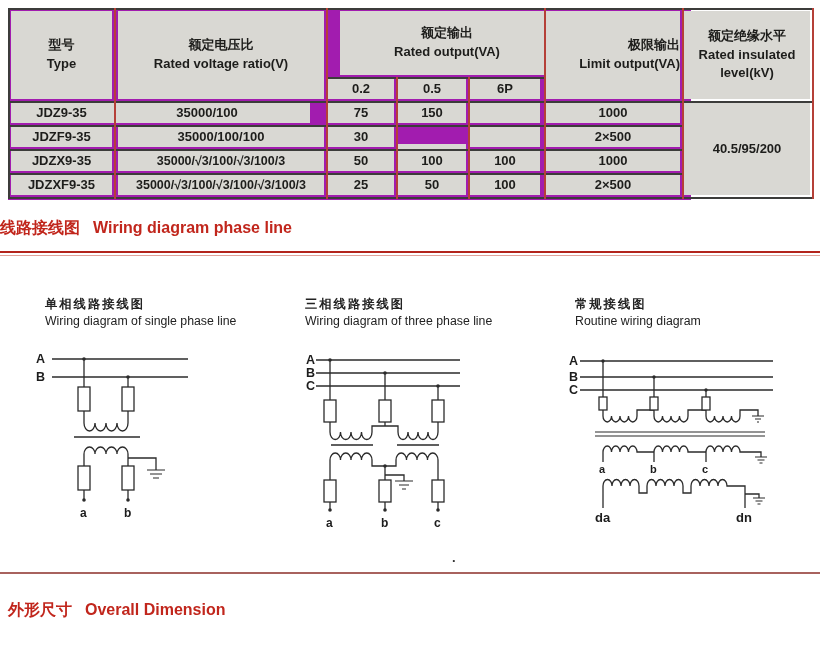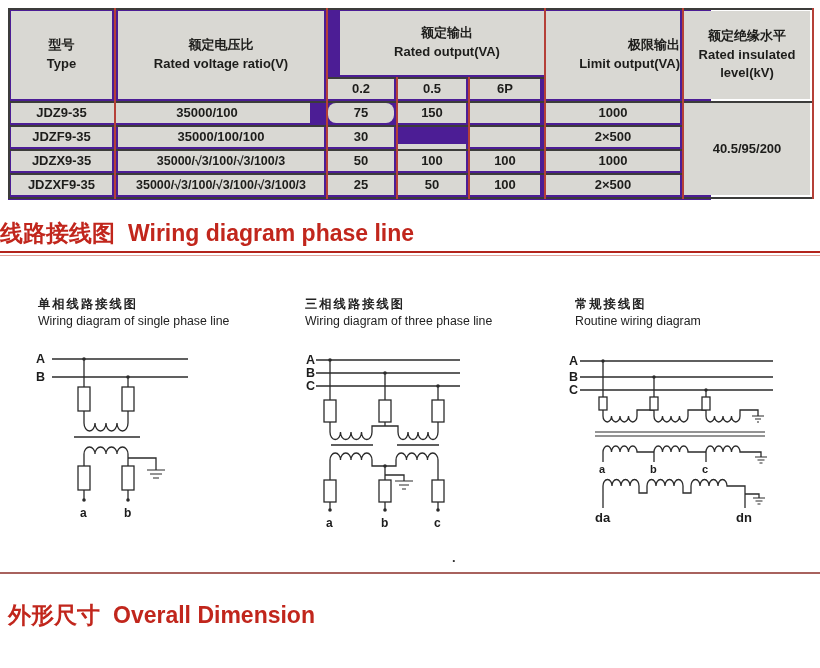--- a/index.html
+++ b/index.html
@@ -1,30 +1,30 @@
 <!DOCTYPE html>
 <html><head>
 <meta charset="utf-8">
 <style>
   html,body{margin:0;padding:0;background:#ffffff;}
   .page{position:relative;width:820px;height:668px;background:#ffffff;overflow:hidden;
         font-family:"Liberation Sans","DejaVu Sans",sans-serif;color:#1d1d1b;}
 
   
-  .tbl{position:absolute;left:8px;top:8px;width:683px;height:192px;background:#4c1d95;padding-left:20px;}
+  .tbl{position:absolute;left:8px;top:8px;width:683px;height:192px;background:#a21caf;}
   .cell{position:absolute;background:#d9d8d3;display:flex;flex-direction:column;
         align-items:center;justify-content:center;text-align:center;
         font-size:13px;font-weight:bold;line-height:1.45;white-space:nowrap;}
   .cell.small{font-size:12.5px;}
   .hl{position:absolute;height:2px;background:#3c3c3a;}
   .vl{position:absolute;width:2px;background:#3c3c3a;}
   .vl.red{background:#b54038;}
 
   
-  .sec-head{position:absolute;font-size:23px;font-weight:bold;color:#c1261c;white-space:nowrap;}
+  .sec-head{position:absolute;font-size:16px;font-weight:bold;color:#c1261c;white-space:nowrap;}
   .sec-head .en{margin-left:13px;}
   .rule-main{position:absolute;left:0;width:820px;height:2px;background:#b3241c;}
   .rule-soft{position:absolute;left:0;width:820px;height:1px;background:#e0a39b;}
   .rule-bottom{position:absolute;left:0;width:820px;height:2px;background:#a8625e;}
 
   
   .diag-title{position:absolute;font-size:12.3px;line-height:17px;color:#222;}
   .diag-title .zh{font-weight:bold;letter-spacing:2px;}
 
   
@@ -68,21 +68,21 @@
       <div>Limit output(VA)</div>
     </div>
     <div class="cell" style="left:676px;top:3px;width:126px;height:88px;">
       <div>额定绝缘水平</div>
       <div>Rated insulated</div>
       <div>level(kV)</div>
     </div>
 
     <div class="cell" style="left:3px;top:95px;width:101px;height:20px;">JDZ9-35</div>
     <div class="cell" style="left:96px;top:95px;width:206px;height:20px;">35000/100</div>
-    <div class="cell" style="left:320px;top:95px;width:66px;height:20px;border-radius:8px;">75</div>
+    <div class="cell" style="left:320px;top:95px;width:66px;height:20px;">75</div>
     <div class="cell" style="left:390px;top:95px;width:68px;height:20px;">150</div>
     <div class="cell" style="left:462px;top:95px;width:70px;height:20px;"></div>
     <div class="cell" style="left:538px;top:95px;width:134px;height:20px;">1000</div>
 
     <div class="cell" style="left:3px;top:119px;width:101px;height:20px;">JDZF9-35</div>
     <div class="cell" style="left:110px;top:119px;width:206px;height:20px;">35000/100/100</div>
     <div class="cell" style="left:320px;top:119px;width:66px;height:20px;">30</div>
     <div class="cell" style="left:390px;top:136px;width:68px;height:20px;">60</div>
     <div class="cell" style="left:462px;top:119px;width:70px;height:20px;"></div>
     <div class="cell" style="left:538px;top:119px;width:134px;height:20px;">2×500</div>
@@ -120,21 +120,21 @@
     <div class="vl red" style="left:674px;top:0;height:191px;"></div>
     <div class="vl red" style="left:804px;top:0;height:191px;"></div>
   </div>
 
   <div class="sec-head" style="left:0;top:218px;">
     <span class="zh">线路接线图</span><span class="en">Wiring diagram phase line</span>
   </div>
   <div class="rule-main" style="top:251px;"></div>
   <div class="rule-soft" style="top:255px;"></div>
 
-  <div class="diag-title" style="left:38px;top:296px;">
+  <div class="diag-title" style="left:45px;top:296px;">
     <div class="zh">单相线路接线图</div>
     <div class="en">Wiring diagram of single phase line</div>
   </div>
   <div class="diag-title" style="left:305px;top:296px;">
     <div class="zh">三相线路接线图</div>
     <div class="en">Wiring diagram of three phase line</div>
   </div>
   <div class="diag-title" style="left:575px;top:296px;">
     <div class="zh">常规接线图</div>
     <div class="en">Routine wiring diagram</div>

